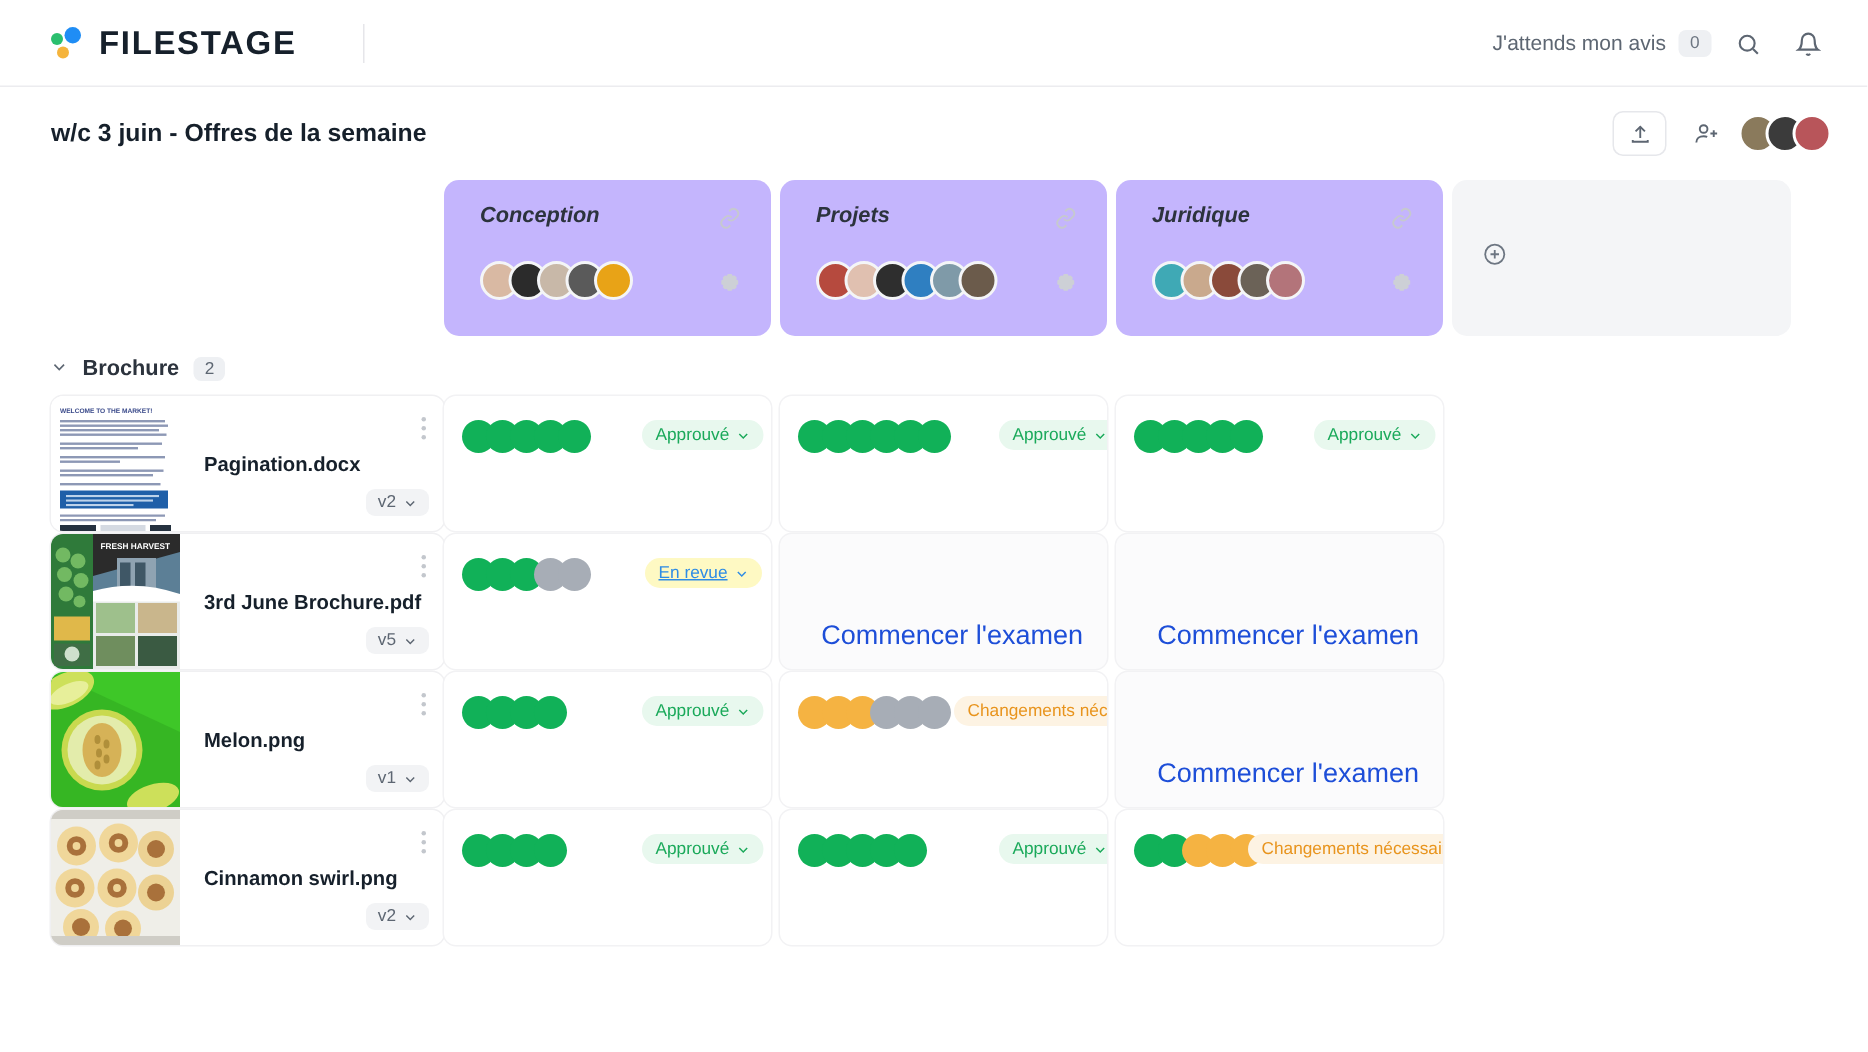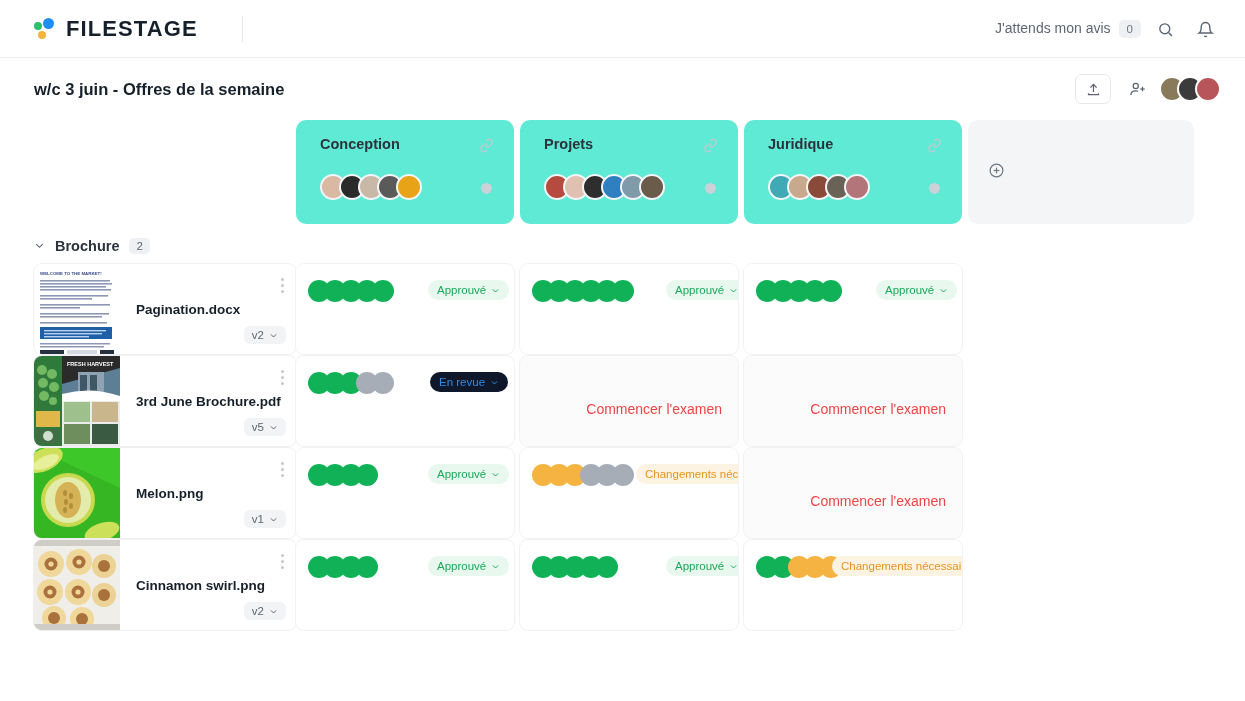--- a/index.html
+++ b/index.html
@@ -73,22 +73,22 @@
     width: 26px; height: 26px; border-radius: 50%; border: 2px solid #fff;
     margin-left: -8px; background-size: cover;
   }
 
   
   .board { position: relative; }
   .cols-head {
     display: flex; padding-left: 296px; gap: 0; height: 104px;
   }
   .col-card {
-    width: 218px; margin-right: 6px; background: #5eead4;
-    border-radius: 10px; padding: 16px 0 0 24px; position: relative;
+    width: 218px; margin-right: 6px; background: #c4b5fd;
+    border-radius: 10px; padding: 16px 0 0 24px; position: relative; font-style: italic;
   }
   .col-title { font-size: 14.5px; font-weight: bold; color: #2c333d; }
   .col-link-icon {
     position: absolute; right: 20px; top: 18px; color: #c6c9cf; cursor: pointer;
   }
   .col-gear-icon {
     position: absolute; right: 20px; top: 62px; color: #cdd0d6; cursor: pointer;
   }
   .col-avatars { display: flex; margin-top: 22px; }
   .col-avatars .av {
@@ -151,26 +151,26 @@
   .dots i { width: 22px; height: 22px; border-radius: 50%; display: block; margin-left: -6px; }
   .dots i:first-child { margin-left: 0; }
 
   .badge {
     position: absolute; left: 132px; top: 16px;
     border-radius: 14px; padding: 4px 9px; font-size: 11.5px;
     display: flex; align-items: center; gap: 5px; white-space: nowrap;
     cursor: pointer;
   }
   .badge-approved { background: #e8f8ee; color: #1aa95a; }
-  .badge-review   { background: #0f172a; color: #2e8ce5; }
+  .badge-review   { background: #fef9c3; color: #2e8ce5; text-decoration: underline; }
   .badge-changes  { background: #fdf3e3; color: #e8941d; }
 
   .start-review {
-    position: absolute; right: 16px; bottom: 29px;
-    font-size: 14px; color: #ef4444; cursor: pointer;
+    position: absolute; right: 16px; bottom: 12px;
+    font-size: 18px; color: #1d4ed8; cursor: pointer;
   }
   .fade-col { background: #fbfbfc; }
 </style>
 </head>
 <body>
 
 <div class="topnav">
   <div class="logo-wrap">
     <span class="logo-mark">
       <i class="dot-blue"></i>

